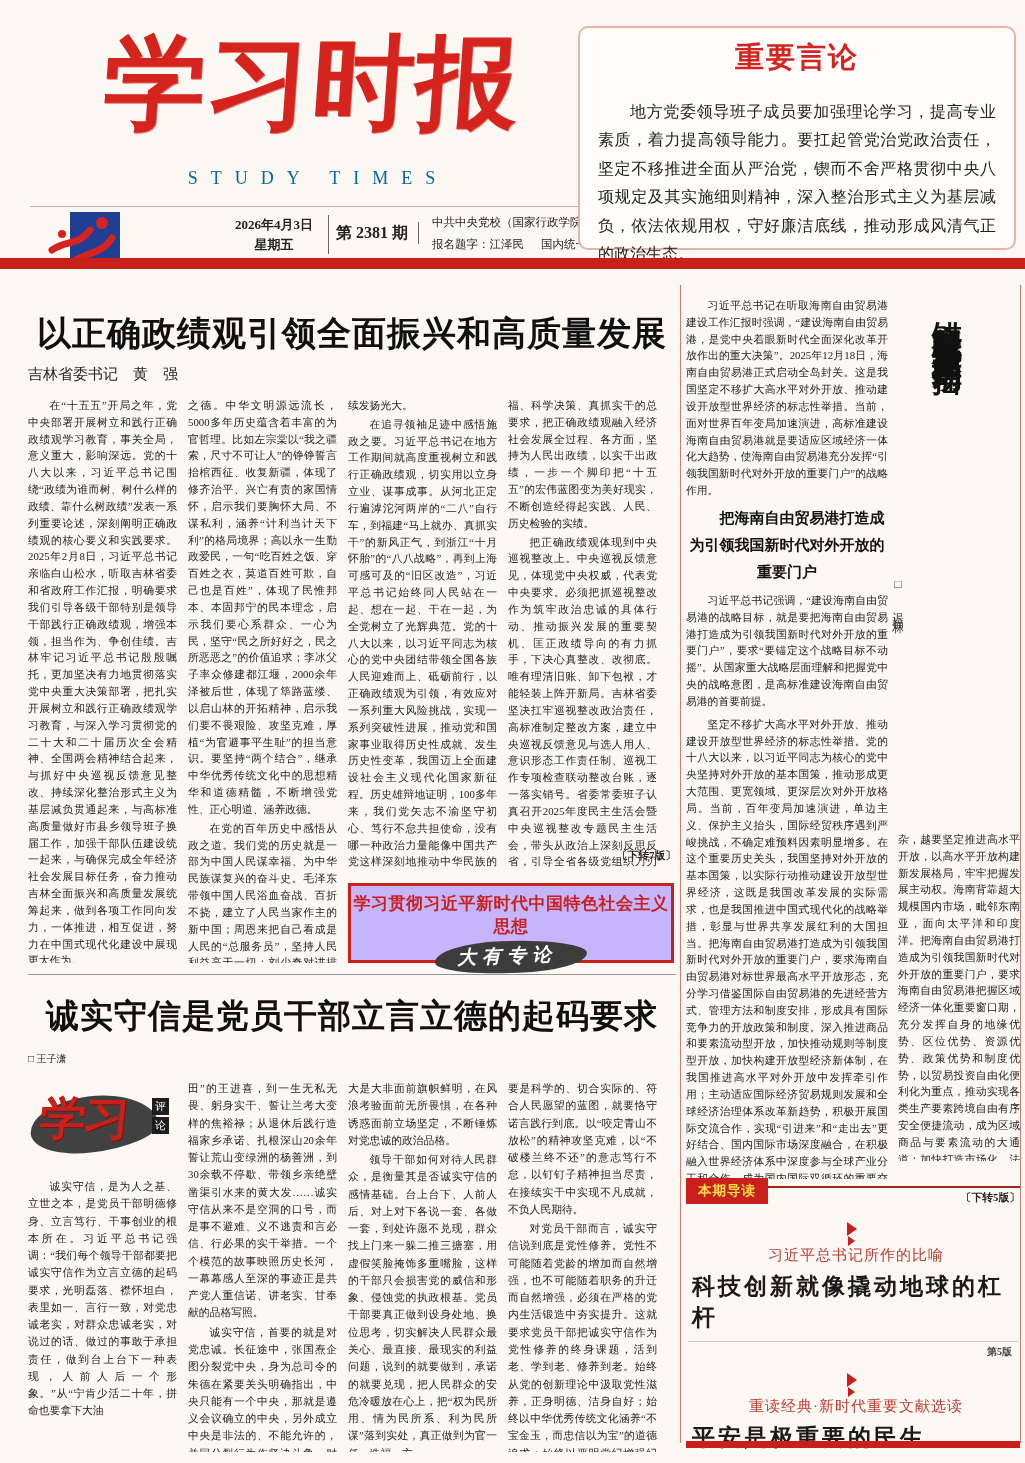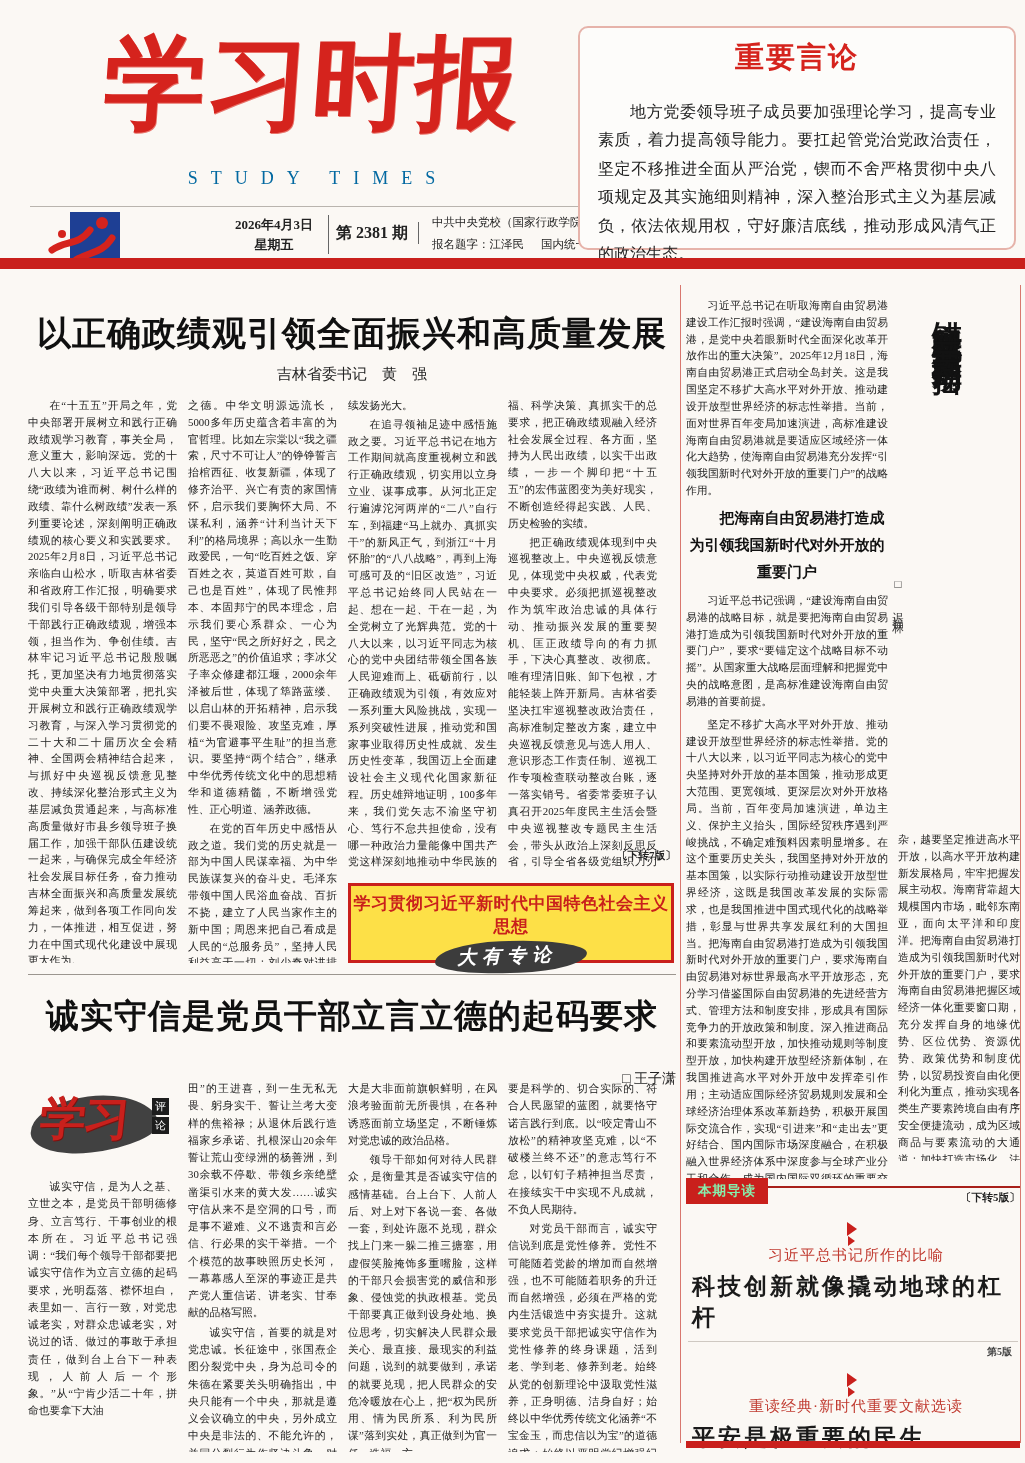--- a/index.html
+++ b/index.html
@@ -31,31 +31,31 @@
   .red-bar{position:absolute;left:0;top:258px;width:1025px;height:11px;background:#c9201c;}
 
   
   .vline{position:absolute;width:1px;background:#d8776e;}
   .hline-gray{position:absolute;height:1px;background:#9b968f;}
 
   
   .main-article{position:absolute;left:28px;top:283px;width:648px;height:694px;}
   .ma-headline{position:absolute;left:0;top:16px;width:648px;text-align:center;
         font-size:34px;font-weight:bold;letter-spacing:1px;color:#101010;margin-top:12px;}
-  .ma-byline{position:absolute;left:0;top:82px;width:648px;text-align:center;font-size:15px;color:#222;}
+  .ma-byline{position:absolute;left:0;top:82px;width:648px;text-align:left;font-size:15px;color:#222;}
   .ma-cols{position:absolute;left:0;top:114px;width:648px;display:flex;gap:11px;}
   .col{width:149px;text-align:justify;font-size:10.8px;line-height:1.56;overflow:hidden;}
   .col-tall{height:566px;}
   .col-short{height:472px;}
   .col p{margin:0 0 2px;text-indent:2em;}
   .col p.noindent{text-indent:0;}
   .jump7{position:absolute;left:498px;top:566px;width:150px;text-align:right;
         font-size:10.8px;font-weight:bold;}
   .banner{position:absolute;left:320px;top:600px;width:326px;height:80px;border:3px solid #c9201c;
-        background:#fde047;text-align:center;box-sizing:border-box;padding-top:6px;}
+        background:#c4b5fd;text-align:center;box-sizing:border-box;padding-top:6px;}
   .banner-line{color:#c9201c;font-weight:bold;font-size:17px;letter-spacing:.5px;
         font-family:"Liberation Sans","DejaVu Sans",sans-serif;}
   .banner-brush{display:inline-block;margin-top:3px;background:#3c3c3c;color:#fff;font-size:19px;
         font-style:italic;font-weight:bold;letter-spacing:6px;padding:2px 30px 4px 22px;
         border-radius:46% 54% 48% 52% / 62% 48% 58% 42%;transform:rotate(-2deg);}
 
   
   .right-article{position:absolute;left:686px;top:283px;width:334px;height:900px;}
   .ra-cola{position:absolute;left:0;top:8px;width:202px;height:888px;overflow:hidden;
         text-align:justify;font-size:10.8px;line-height:1.56;}
@@ -69,40 +69,40 @@
   .ra-colb{position:absolute;left:212px;top:548px;width:122px;height:330px;overflow:hidden;
         text-align:justify;font-size:10.8px;line-height:1.56;}
   .ra-colb p{margin:0 0 2px;text-indent:2em;}
   .ra-colb p.noindent{text-indent:0;}
   .jump5{position:absolute;left:212px;top:872px;width:122px;text-align:right;
         font-size:10.8px;font-weight:bold;background:#fbf8f4;margin-top:36px;}
 
   
   .guide{position:absolute;left:686px;top:1186px;width:334px;height:254px;}
   .guide-topline{position:absolute;left:0;top:0;width:334px;height:2px;background:#a8201a;}
-  .guide-tab{position:absolute;left:0;top:-8px;background:#c9201c;color:#86efac;
+  .guide-tab{position:absolute;left:0;top:-8px;background:#c9201c;color:#fde047;
         font-family:"Liberation Sans","DejaVu Sans",sans-serif;font-size:13.5px;font-weight:bold;
         padding:4px 12px;letter-spacing:1px;}
   .guide-items{position:absolute;left:2px;top:28px;width:330px;}
   .g-kicker-row{display:flex;align-items:center;margin:8px 0 4px;flex-direction:column;}
   .chev{width:0;height:0;border-left:10px solid #c9201c;border-top:7px solid transparent;
         border-bottom:7px solid transparent;display:inline-block;margin-right:3px;}
   .chev.small{border-left-width:7px;border-top-width:5px;border-bottom-width:5px;}
   .g-kicker{color:#c03a30;font-size:15px;letter-spacing:1px;margin-left:6px;}
   .g-headline{font-size:23px;font-weight:bold;letter-spacing:3px;color:#1a1a1a;margin:6px 0 8px 4px;}
   .g-sub{font-size:12.5px;line-height:1.65;color:#222;margin:0 0 6px 4px;}
   .g-pageline{border-top:1px solid #cfc9c2;text-align:right;font-size:10px;color:#444;
         padding:3px 6px 6px 0;margin-bottom:4px;font-weight:bold;}
   .guide-bottombar{position:absolute;left:686px;top:1441px;width:334px;height:7px;background:#c9201c;}
 
   
   .bottom-article{position:absolute;left:28px;top:978px;width:648px;height:480px;}
   .ba-headline{position:absolute;left:0;top:16px;width:648px;text-align:center;
         font-size:33px;font-weight:bold;letter-spacing:1px;color:#101010;}
-  .ba-byline{position:absolute;left:0;top:92px;width:648px;text-align:right;font-size:14px;}
+  .ba-byline{position:absolute;left:0;top:74px;width:648px;text-align:left;font-size:10px;}
   .ba-cols{position:absolute;left:0;top:102px;width:648px;display:flex;gap:11px;}
   .bcol{width:149px;height:372px;text-align:justify;font-size:10.8px;line-height:1.6;overflow:hidden;}
   .bcol p{margin:0 0 2px;text-indent:2em;}
   .bcol p.noindent{text-indent:0;}
 
   .logo-comment{position:relative;width:149px;height:94px;margin-bottom:4px;}
   .logo-blob{position:absolute;left:2px;top:16px;width:128px;height:56px;background:#414141;
         border-radius:48% 52% 55% 45% / 55% 62% 38% 45%;transform:rotate(-7deg);}
   .logo-main{position:absolute;left:12px;top:2px;font-size:46px;font-weight:bold;color:#c9201c;
         letter-spacing:-2px;transform:skewX(-6deg);text-shadow:1px 1px 0 #7a120f;}

